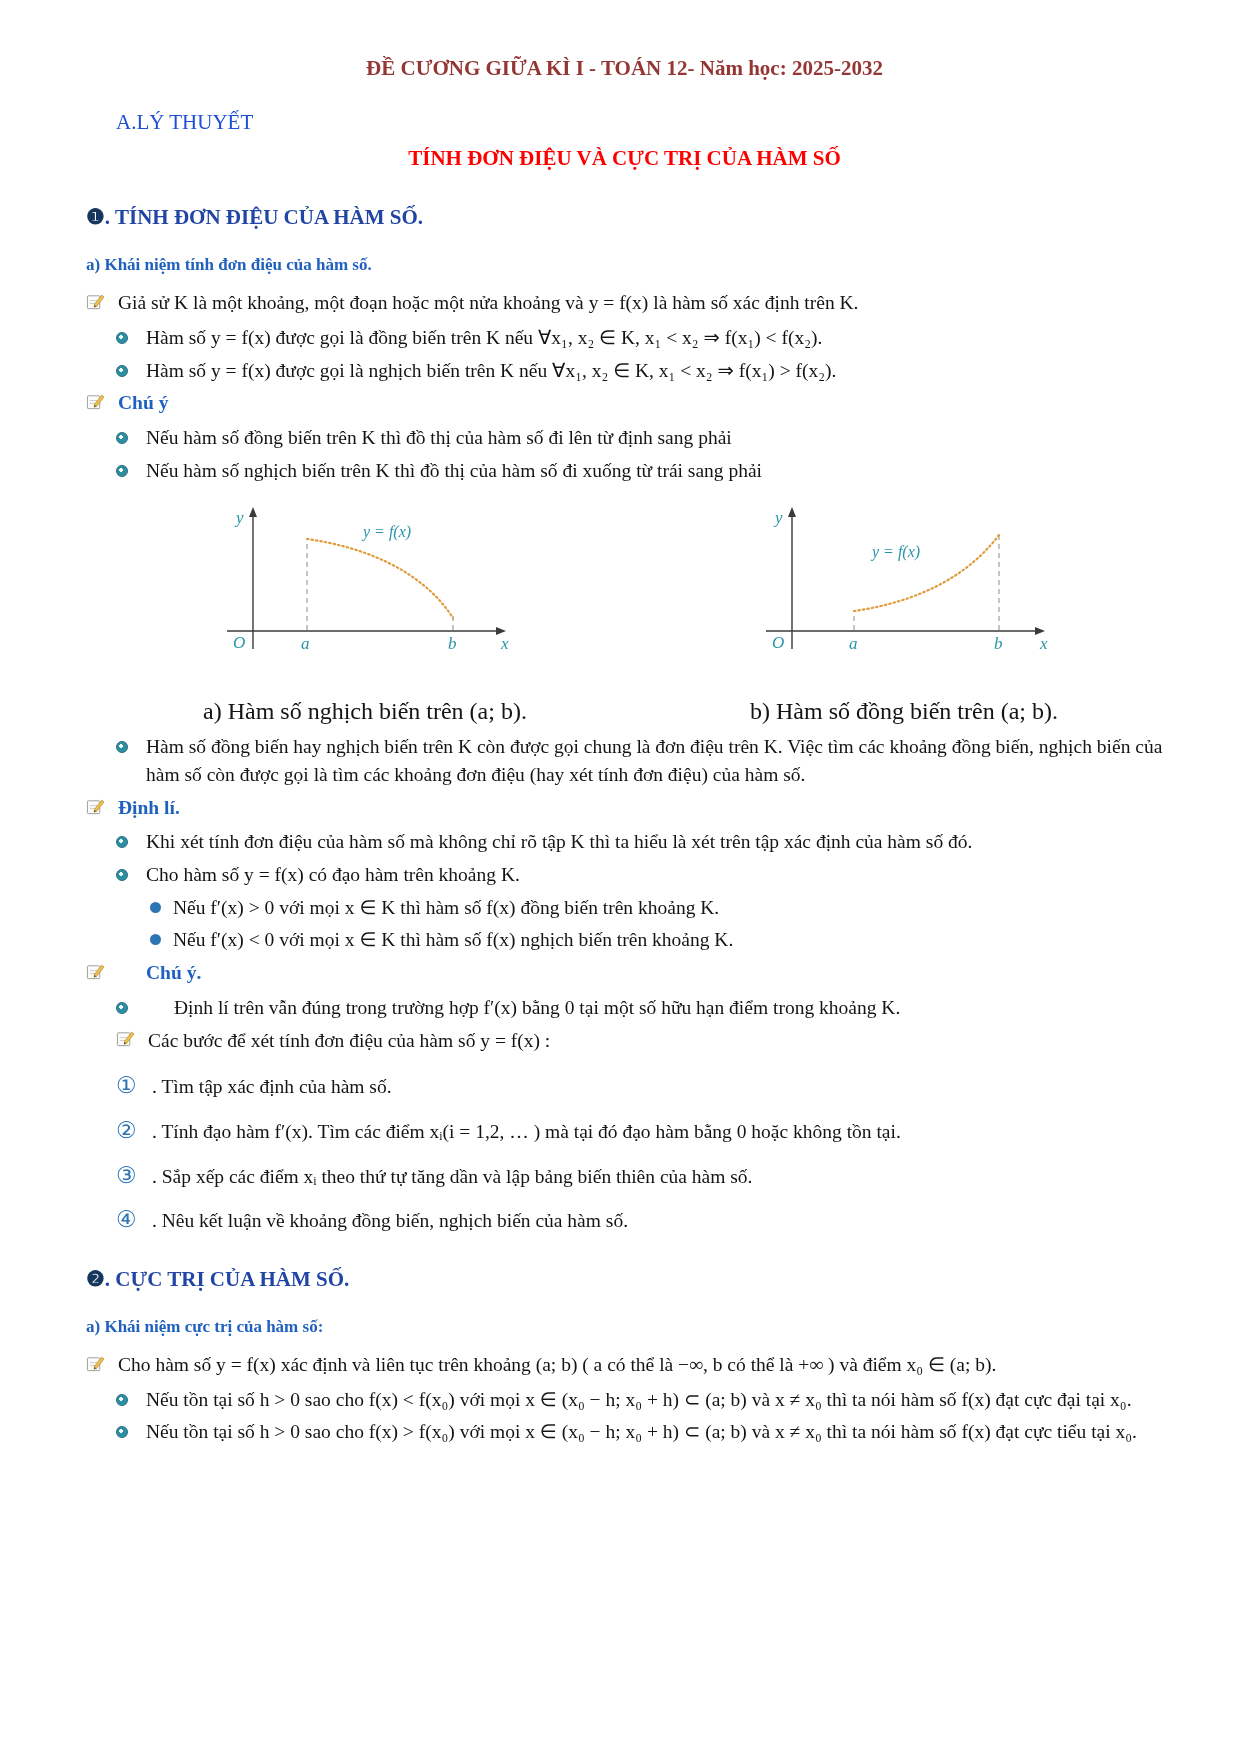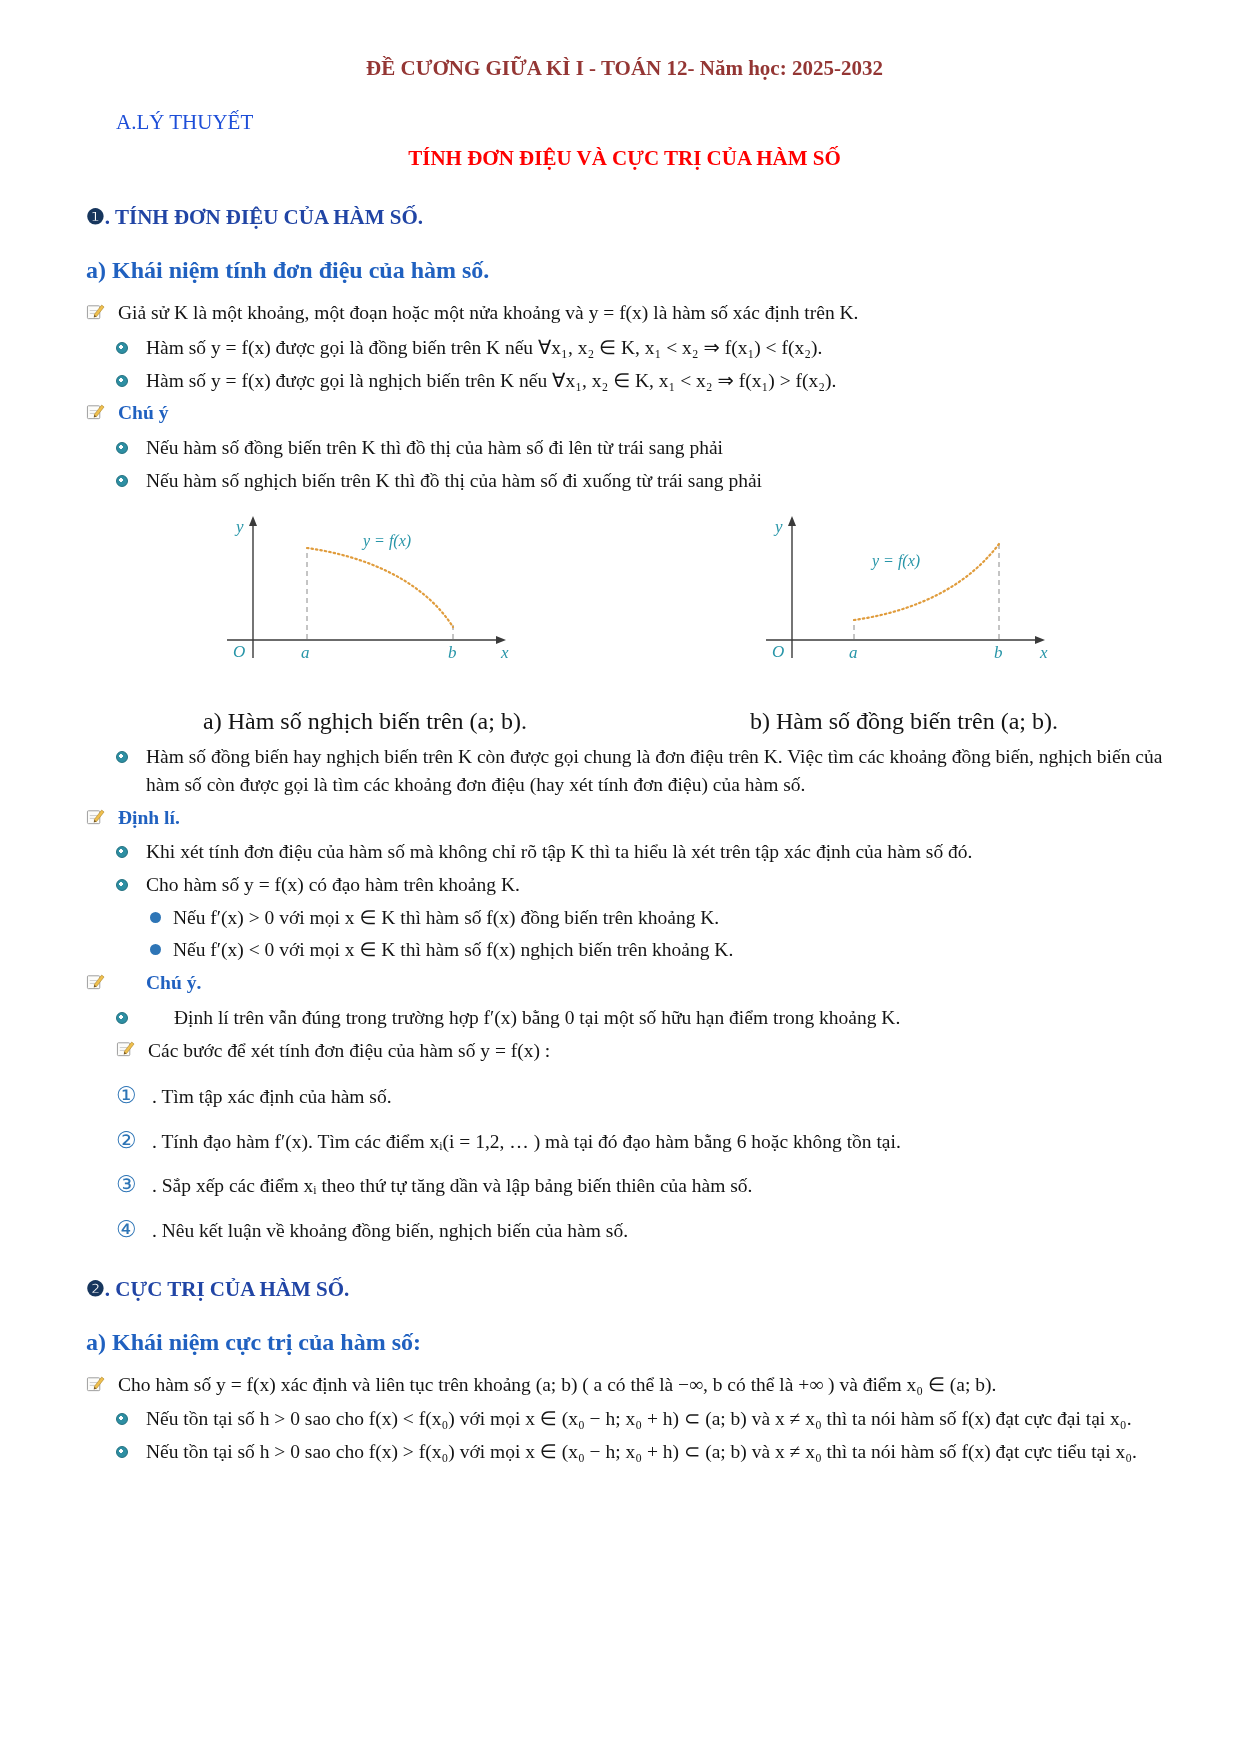--- a/index.html
+++ b/index.html
@@ -16,21 +16,21 @@
   .center { text-align: center; }
 
   .doc-title { color:#943634; font-weight:700; font-size:21px; }
   .theory-label { color:#1d4ed8; font-weight:400; font-size:21px; margin:24px 0 0 30px; }
   .main-title { color:#FE0000; font-weight:700; font-size:21px; margin:6px 0 14px; }
 
   .sec-heading { font-size:21px; font-weight:700; margin:30px 0 14px; }
   .sec-num { color:#17365D; }
   .sec-text { color:#2145A5; }
 
-  .sub-heading { color:#2061C0; font-weight:700; font-size:24px; margin:20px 0 12px; }
+  .sub-heading { color:#2061C0; font-weight:700; font-size:17px; margin:20px 0 12px; }
 
   .row { display:flex; align-items:flex-start; margin:5px 0; }
   .row .text { flex:1; }
   .ind-1 { margin-left:30px; }
   .ind-2 { margin-left:64px; }
 
   .pencil-wrap { flex:0 0 32px; padding-top:2px; }
 
   .bullet-teal {
     flex:0 0 12px; height:12px; border-radius:50%;
@@ -106,21 +106,21 @@
           <line x1="4" y1="12" x2="12" y2="12" stroke="#c9c9c9"></line>
           <path d="M8.5 13.5 L16.5 3.2 L19 5.2 L11 15.4 Z" fill="#EFBF4E" stroke="#A98127" stroke-width="0.6"></path>
           <path d="M8.5 13.5 L11 15.4 L8.2 16.2 Z" fill="#7b5b22"></path>
         </svg>
     </span>
     <span class="text label-blue">Chú ý</span>
   </div>
 
   <div class="row ind-1">
     <span class="bullet-teal"></span>
-    <span class="text">Nếu hàm số đồng biến trên K thì đồ thị của hàm số đi lên từ trái sang phải</span>
+    <span class="text">Nếu hàm số đồng biến trên K thì đồ thị của hàm số đi lên từ định sang phải</span>
   </div>
   <div class="row ind-1">
     <span class="bullet-teal"></span>
     <span class="text">Nếu hàm số nghịch biến trên K thì đồ thị của hàm số đi xuống từ trái sang phải</span>
   </div>
 
   <div class="figs">
 
     <figure class="fig">
       <svg width="300" height="160" viewBox="0 0 300 160">
@@ -228,21 +228,21 @@
     </span>
     <span class="text">Các bước để xét tính đơn điệu của hàm số y = f(x) :</span>
   </div>
 
   <div class="row step">
     <span class="step-num">①</span>
     <span class="text">. Tìm tập xác định của hàm số.</span>
   </div>
   <div class="row step">
     <span class="step-num">②</span>
-    <span class="text">. Tính đạo hàm f′(x). Tìm các điểm xᵢ(i = 1,2, … ) mà tại đó đạo hàm bằng 6 hoặc không tồn tại.</span>
+    <span class="text">. Tính đạo hàm f′(x). Tìm các điểm xᵢ(i = 1,2, … ) mà tại đó đạo hàm bằng 0 hoặc không tồn tại.</span>
   </div>
   <div class="row step">
     <span class="step-num">③</span>
     <span class="text">. Sắp xếp các điểm xᵢ theo thứ tự tăng dần và lập bảng biến thiên của hàm số.</span>
   </div>
   <div class="row step">
     <span class="step-num">④</span>
     <span class="text">. Nêu kết luận về khoảng đồng biến, nghịch biến của hàm số.</span>
   </div>
 

